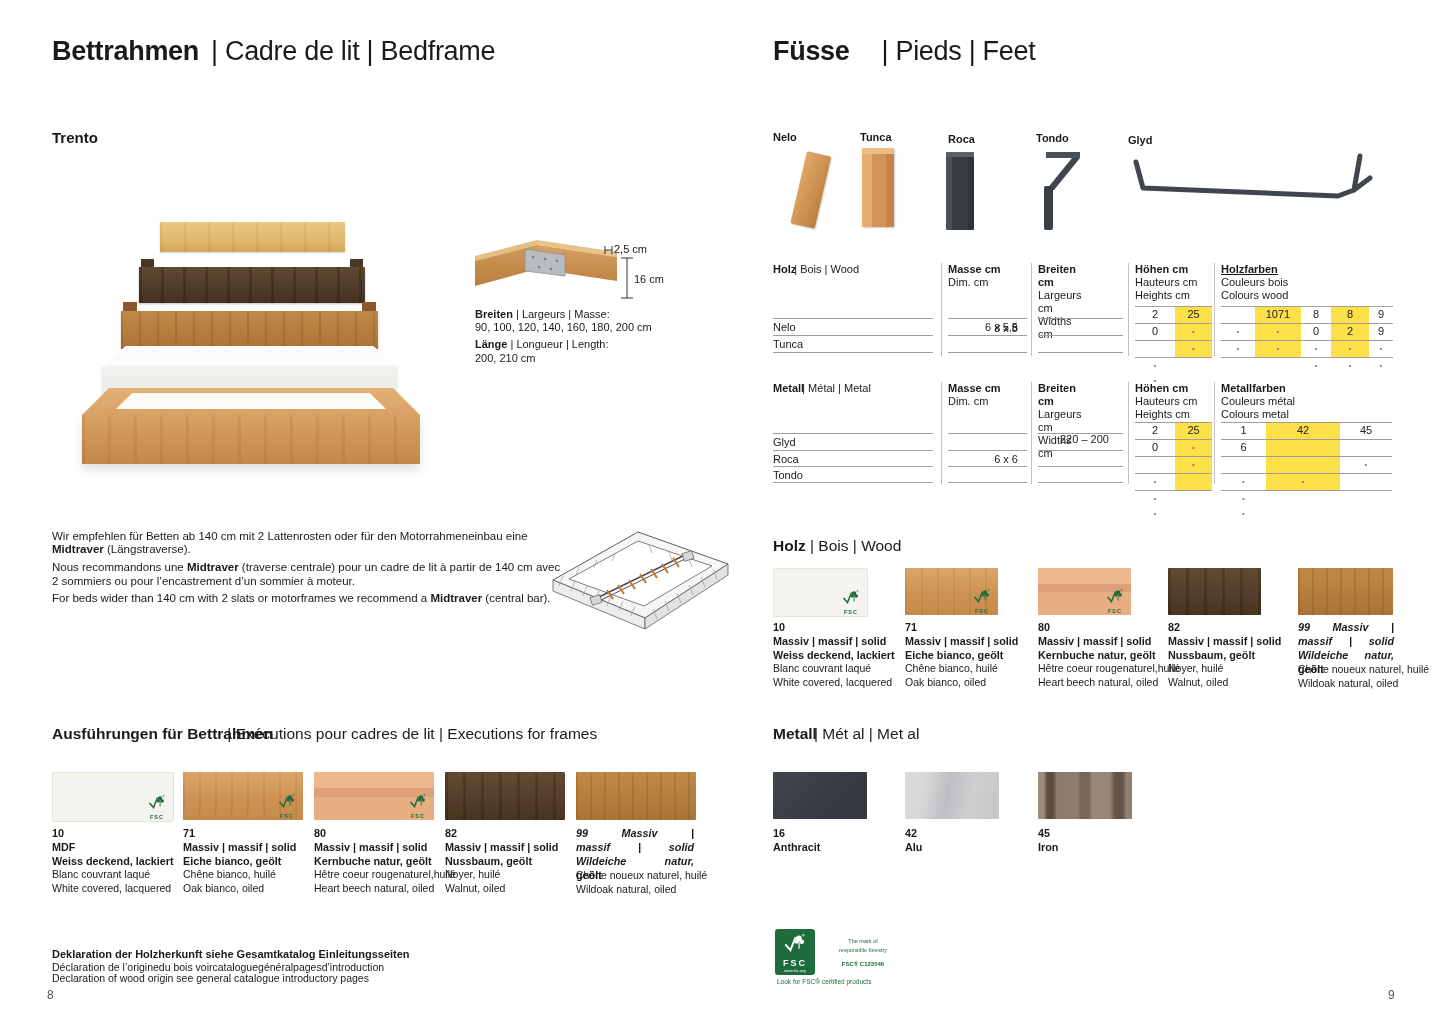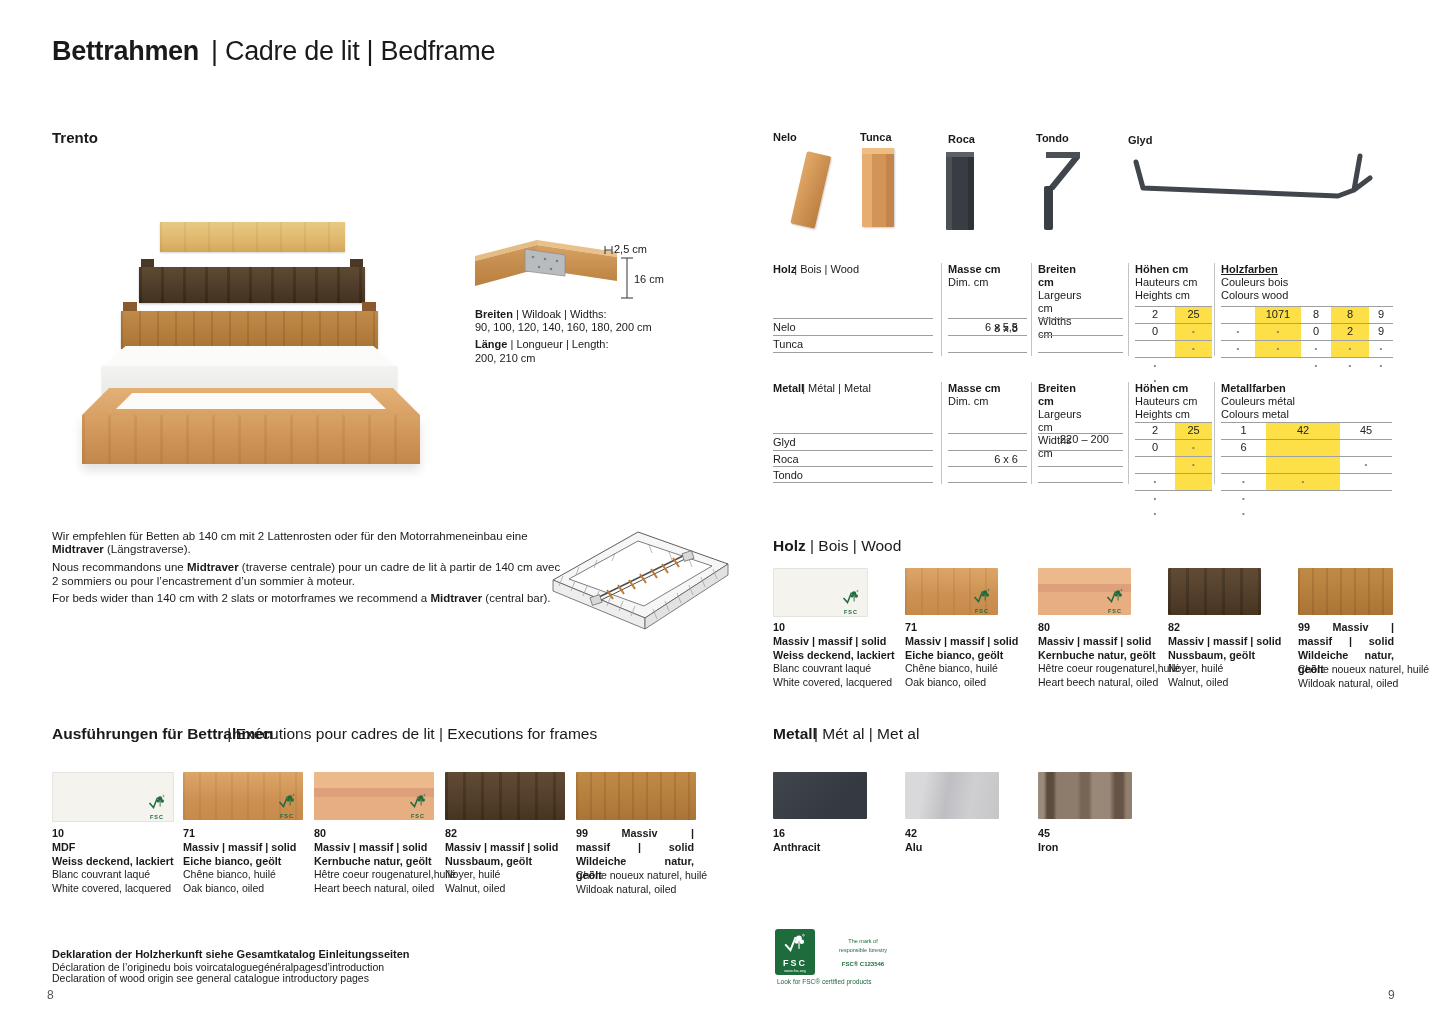--- a/index.html
+++ b/index.html
@@ -21,21 +21,21 @@
   .sw{position:absolute;border-radius:1px;}
   .sw-white{background:#f4f3ee;border:1px solid #e4e3dd;}
   .sw-oak{background:repeating-linear-gradient(90deg,rgba(110,62,18,0.10) 0 2px,rgba(0,0,0,0) 2px 16px),linear-gradient(180deg,#dca668,#cd9253 55%,#c68a4b);}
   .sw-walnut{background:repeating-linear-gradient(90deg,rgba(0,0,0,0.18) 0 3px,rgba(0,0,0,0) 3px 18px),linear-gradient(180deg,#624b34,#523e2b 60%,#47351f);}
   .sw-wildoak{background:repeating-linear-gradient(90deg,rgba(90,50,10,0.16) 0 2px,rgba(0,0,0,0) 2px 14px),linear-gradient(180deg,#c08a46,#b37d3c 60%,#a97436);}
   .sw-anthracit{background:linear-gradient(135deg,#41464c,#353a40 70%);}
   .sw-alu{background:linear-gradient(100deg,#d9d9db 0 20%,#bfbfc3 45%,#cfcfd2 70%,#c6c6c9);}
   .sw-iron{background:linear-gradient(90deg,#9a8b7d 0 6%,#5c4c3e 10% 16%,#8d7b6c 20% 42%,#776556 46% 54%,#998878 58% 76%,#665446 82% 90%,#90806d 94%);}
   .sw-text{font-size:10.5px;line-height:1.3;width:128px;}
   .sw-text .b{font-size:10.8px;}
-  .jl{text-align:justify;text-align-last:justify;}
+  .jl{text-align:justify;text-align-last:justify;font-style:italic;}
   .fsc-chip{position:absolute;right:4px;bottom:2px;width:24px;height:26px;text-align:center;}
   .fsc-chip .fsc-word{font-size:5.5px;font-weight:bold;color:#1e6b3c;letter-spacing:1px;line-height:1;}
   .grid{position:absolute;}
   .grow{display:flex;}
   .grow.bordered{border-bottom:1px solid #9f9f9f;}
   .grow.first{border-top:1px solid #9f9f9f;}
   .gcell{box-sizing:border-box;height:16px;font-size:11px;text-align:center;padding-top:1px;color:#222;}
   .grow.below .gcell{height:15px;}
   .gcell.shaded{background:#fde047;}
   .gcell.dot{font-size:8px;color:#7f7f7f;line-height:13px;}
@@ -103,21 +103,21 @@
       <line x1="137" y1="10" x2="137" y2="18" stroke="#333" stroke-width="1"></line>
       <line x1="152" y1="22" x2="152" y2="62" stroke="#333" stroke-width="1"></line>
       <line x1="146" y1="22" x2="158" y2="22" stroke="#333" stroke-width="1"></line>
       <line x1="146" y1="62" x2="158" y2="62" stroke="#333" stroke-width="1"></line>
     </svg>
   </div>
   <div class="abs tbl" style="left:614px;top:243px;text-align:right;">2,5 cm</div>
   <div class="abs tbl" style="left:634px;top:273px;">16 cm</div>
 
   <div class="abs tbl nw" style="left:475px;top:308px;">
-    <span class="b">Breiten</span><span> | Wildoak | Widths:</span>
+    <span class="b">Breiten</span><span> | Largeurs | Masse:</span>
   </div>
   <div class="abs tbl nw" style="left:475px;top:321px;">90, 100, 120, 140, 160, 180, 200 cm</div>
   <div class="abs tbl nw" style="left:475px;top:338px;">
     <span class="b">Länge</span><span> | Longueur | Length:</span>
   </div>
   <div class="abs tbl nw" style="left:475px;top:352px;">200, 210 cm</div>
 
   <div class="abs small nw" style="left:52px;top:529px;">Wir empfehlen für Betten ab 140 cm mit 2 Lattenrosten oder für den Motorrahmeneinbau eine</div>
   <div class="abs small nw" style="left:52px;top:542px;">
     <span class="b">Midtraver</span><span> (Längstraverse).</span>
@@ -260,20 +260,23 @@
     <div class="nw"><span class="b">geölt</span><span style="margin-left:-26px;">Chêne noueux naturel, huilé</span></div>
     <div class="nw">Wildoak natural, oiled</div>
   </div>
 
   <div class="abs b nw" style="left:52px;top:948px;font-size:11px;">Deklaration der Holzherkunft siehe Gesamtkatalog Einleitungsseiten</div>
   <div class="abs nw" style="left:52px;top:961px;font-size:10.5px;">Déclaration de l’originedu bois voircataloguegénéralpagesd’introduction</div>
   <div class="abs nw" style="left:52px;top:972px;font-size:10.5px;">Declaration of wood origin see general catalogue introductory pages</div>
 
   <div class="abs pagenum" style="left:47px;top:988px;">8</div>
 
+  <div class="abs h1" style="left:773px;top:36px;">
+    <span>Füsse</span><span class="rest" style="margin-left:32px;">| Pieds | Feet</span>
+  </div>
 
   <div class="abs b tbl" style="left:773px;top:131px;">Nelo</div>
   <div class="abs b tbl" style="left:860px;top:131px;">Tunca</div>
   <div class="abs b tbl" style="left:948px;top:133px;">Roca</div>
   <div class="abs b tbl" style="left:1036px;top:132px;">Tondo</div>
   <div class="abs b tbl" style="left:1128px;top:134px;">Glyd</div>
 
   <div class="abs" style="left:776px;top:150px;width:58px;height:78px;">
     <div class="abs" style="left:14px;top:2px;width:25px;height:74px;background:linear-gradient(100deg,#e2aa6a,#cd9252 55%,#ba7e40);transform:rotate(13deg);transform-origin:50% 100%;border-radius:2px;box-shadow:1px 1px 2px rgba(0,0,0,0.2);"></div>
   </div>

